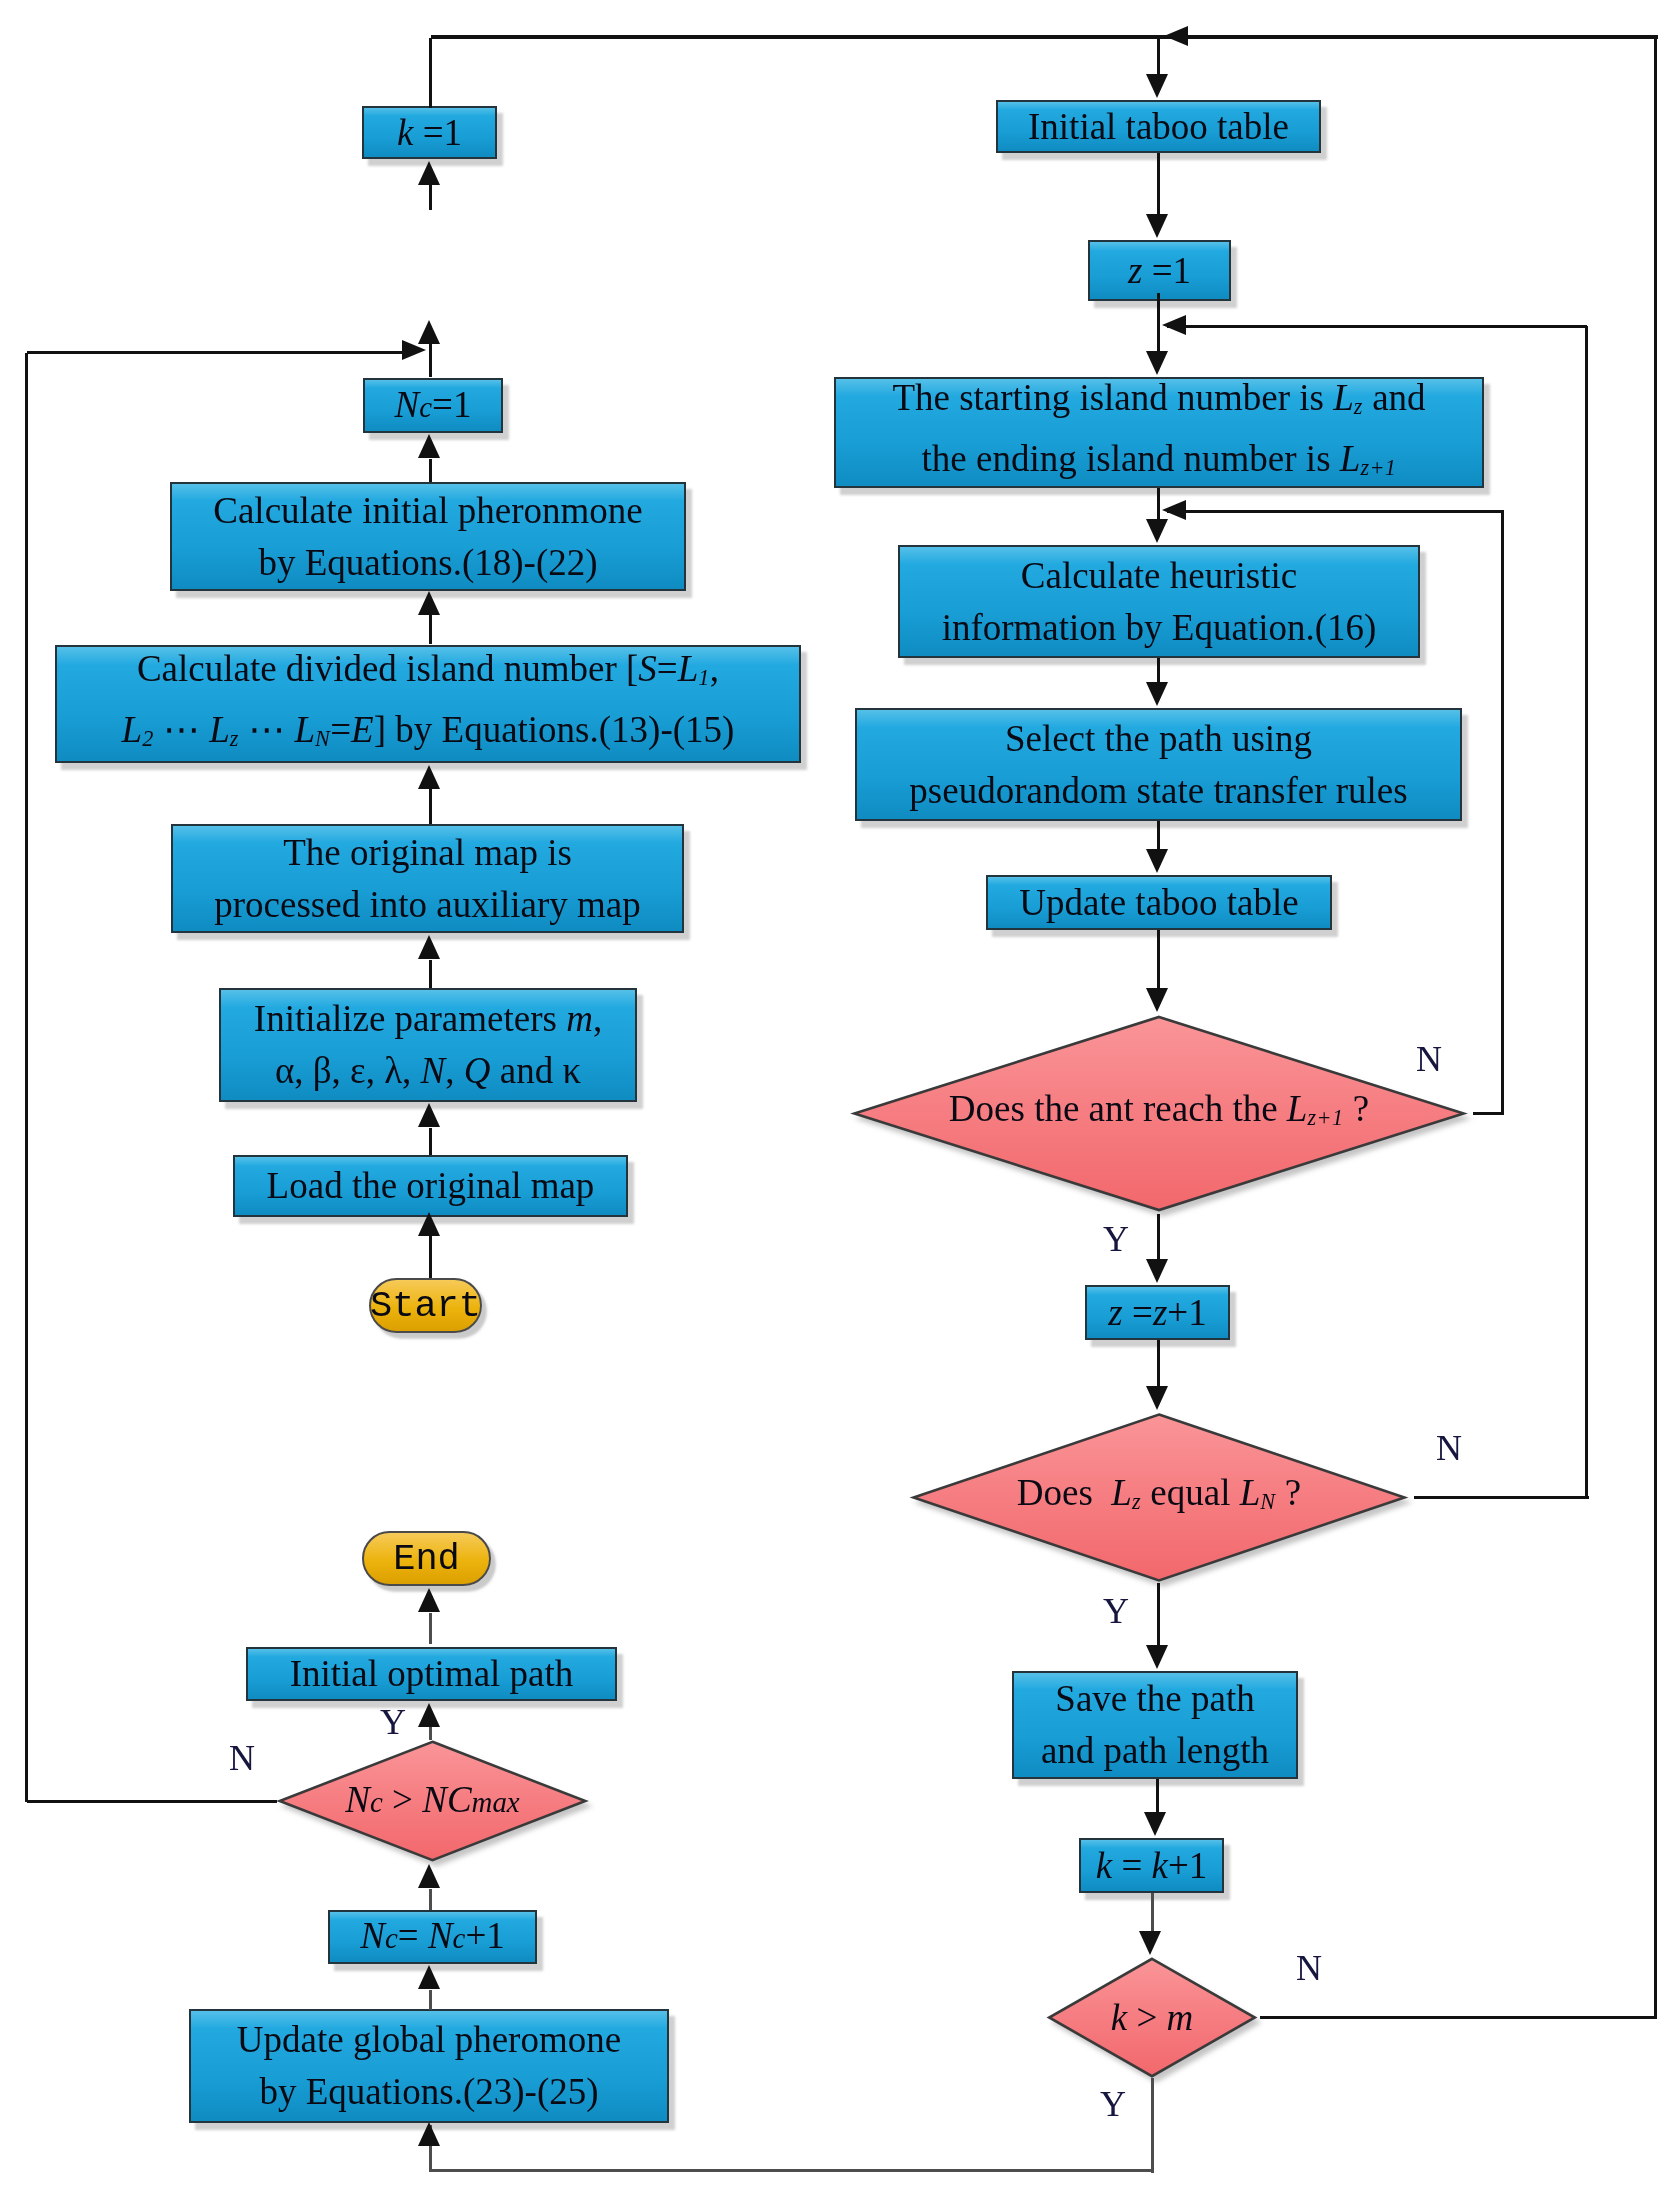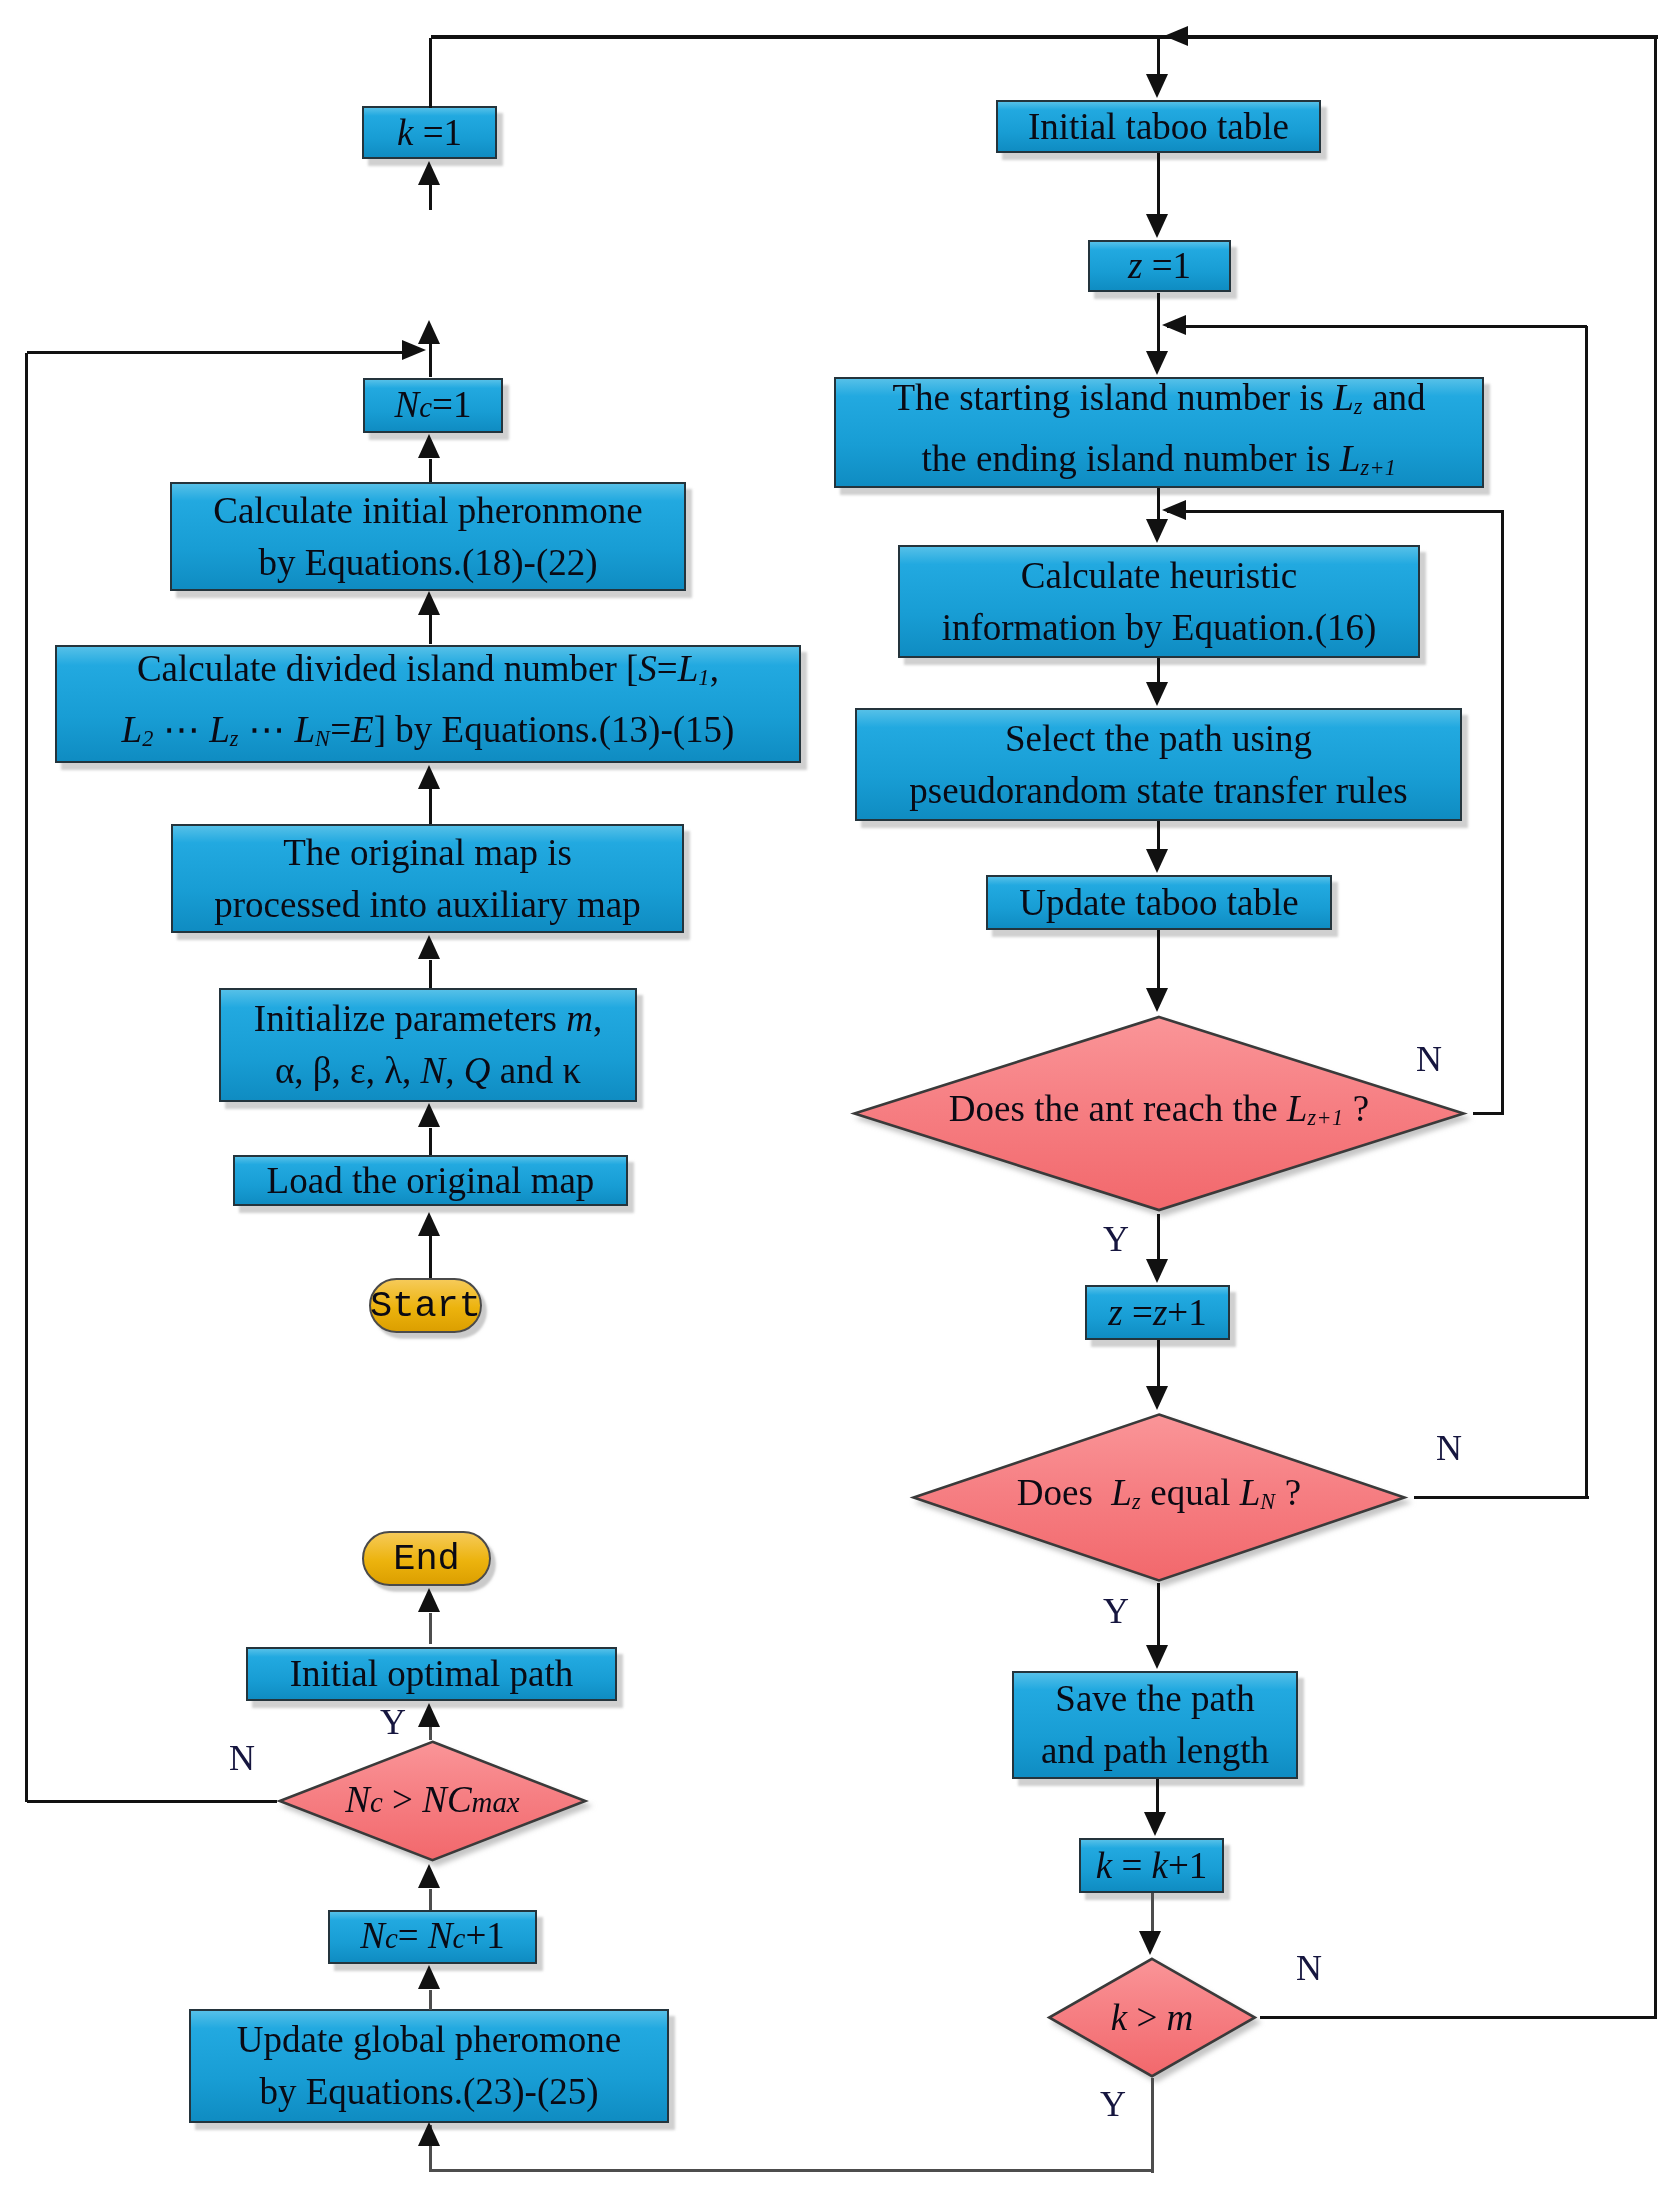--- a/index.html
+++ b/index.html
@@ -56,21 +56,21 @@
     </div>
   <div class="node" style="left:55px;top:645px;width:746px;height:118px">
     <span class="lbl">Calculate divided island number [<i>S</i>=<i>L</i><span class="sb">1</span>,<br><i>L</i><span class="sb">2</span> ⋯ <i>L</i><span class="sb">z</span> ⋯ <i>L</i><span class="sb">N</span>=<i>E</i>] by Equations.(13)-(15)</span>
     </div>
   <div class="node" style="left:171px;top:824px;width:513px;height:109px">
     <span class="lbl">The original map is<br>processed into auxiliary map</span>
     </div>
   <div class="node" style="left:219px;top:988px;width:418px;height:114px">
     <span class="lbl">Initialize parameters <i>m</i>,<br>α, β, ε, λ, <i>N</i>, <i>Q</i> and κ</span>
     </div>
-  <div class="node" style="left:233px;top:1155px;width:395px;height:51px">
+  <div class="node" style="left:233px;top:1155px;width:395px;height:62px">
     <span class="lbl">Load the original map</span>
     </div>
   <div class="tnode" style="left:369px;top:1278px;width:113px;height:55px">
     <span class="lbl">Start</span>
     </div>
   <div class="tnode" style="left:362px;top:1531px;width:129px;height:55px">
     <span class="lbl">End</span>
     </div>
   <div class="node" style="left:246px;top:1647px;width:371px;height:54px">
     <span class="lbl">Initial optimal path</span>
@@ -84,21 +84,21 @@
   <div class="node" style="left:328px;top:1910px;width:209px;height:54px">
     <span class="lbl"><i>N</i><span class="nc">c</span>= <i>N</i><span class="nc">c</span>+1</span>
     </div>
   <div class="node" style="left:189px;top:2009px;width:480px;height:114px">
     <span class="lbl">Update global pheromone<br>by Equations.(23)-(25)</span>
     </div>
 
   <div class="node" style="left:996px;top:100px;width:325px;height:53px">
     <span class="lbl">Initial taboo table</span>
     </div>
-  <div class="node" style="left:1088px;top:240px;width:143px;height:52px">
+  <div class="node" style="left:1088px;top:240px;width:143px;height:61px">
     <span class="lbl"><i>z</i> =1</span>
     </div>
   <div class="node" style="left:834px;top:377px;width:650px;height:111px">
     <span class="lbl">The starting island number is <i>L</i><span class="sb">z</span> and<br>the ending island number is <i>L</i><span class="sb">z+1</span></span>
     </div>
   <div class="node" style="left:898px;top:545px;width:522px;height:113px">
     <span class="lbl">Calculate heuristic<br>information by Equation.(16)</span>
     </div>
   <div class="node" style="left:986px;top:875px;width:346px;height:55px">
     <span class="lbl">Update taboo table</span>

